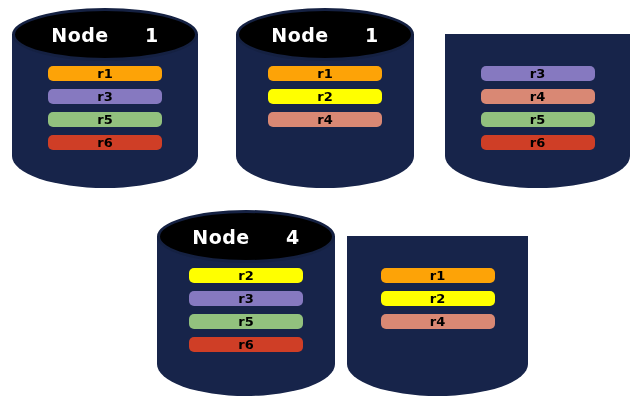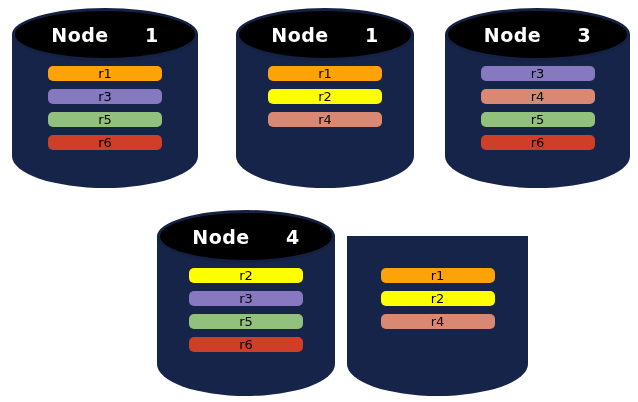--- a/index.html
+++ b/index.html
@@ -60,21 +60,21 @@
   .bar {
     width: 114px;
     height: 15px;
     border-radius: 5px;
     display: flex;
     align-items: center;
     justify-content: center;
   }
   .bar span {
     font-size: 13px;
-    font-weight: normal;
+    font-weight: bold;
     color: #000000;
     line-height: 1;
   }
   
   .node-0 { left: 12px;  top: 8px;   width: 186px; height: 180px; }
   .node-1 { left: 236px; top: 8px;   width: 178px; height: 180px; }
   .node-2 { left: 445px; top: 8px;   width: 185px; height: 180px; }
   .node-3 { left: 121px; top: 210px; width: 178px; height: 186px; margin-left: 36px; }
   .node-4 { left: 347px; top: 210px; width: 181px; height: 186px; }
 </style>
@@ -117,23 +117,20 @@
           <span>r2</span>
         </div>
         <div class="bar" style="background: rgb(217, 136, 116);">
           <span>r4</span>
         </div>
       </div>
   </div>
 
   <div class="cylinder node-2">
     <div class="cyl-body"></div>
-    <div class="cyl-top">
-      <span class="cyl-title">Node  3</span>
-    </div>
     <div class="bars">
         <div class="bar" style="background: rgb(134, 121, 192);">
           <span>r3</span>
         </div>
         <div class="bar" style="background: rgb(217, 136, 116);">
           <span>r4</span>
         </div>
         <div class="bar" style="background: rgb(146, 193, 126);">
           <span>r5</span>
         </div>

